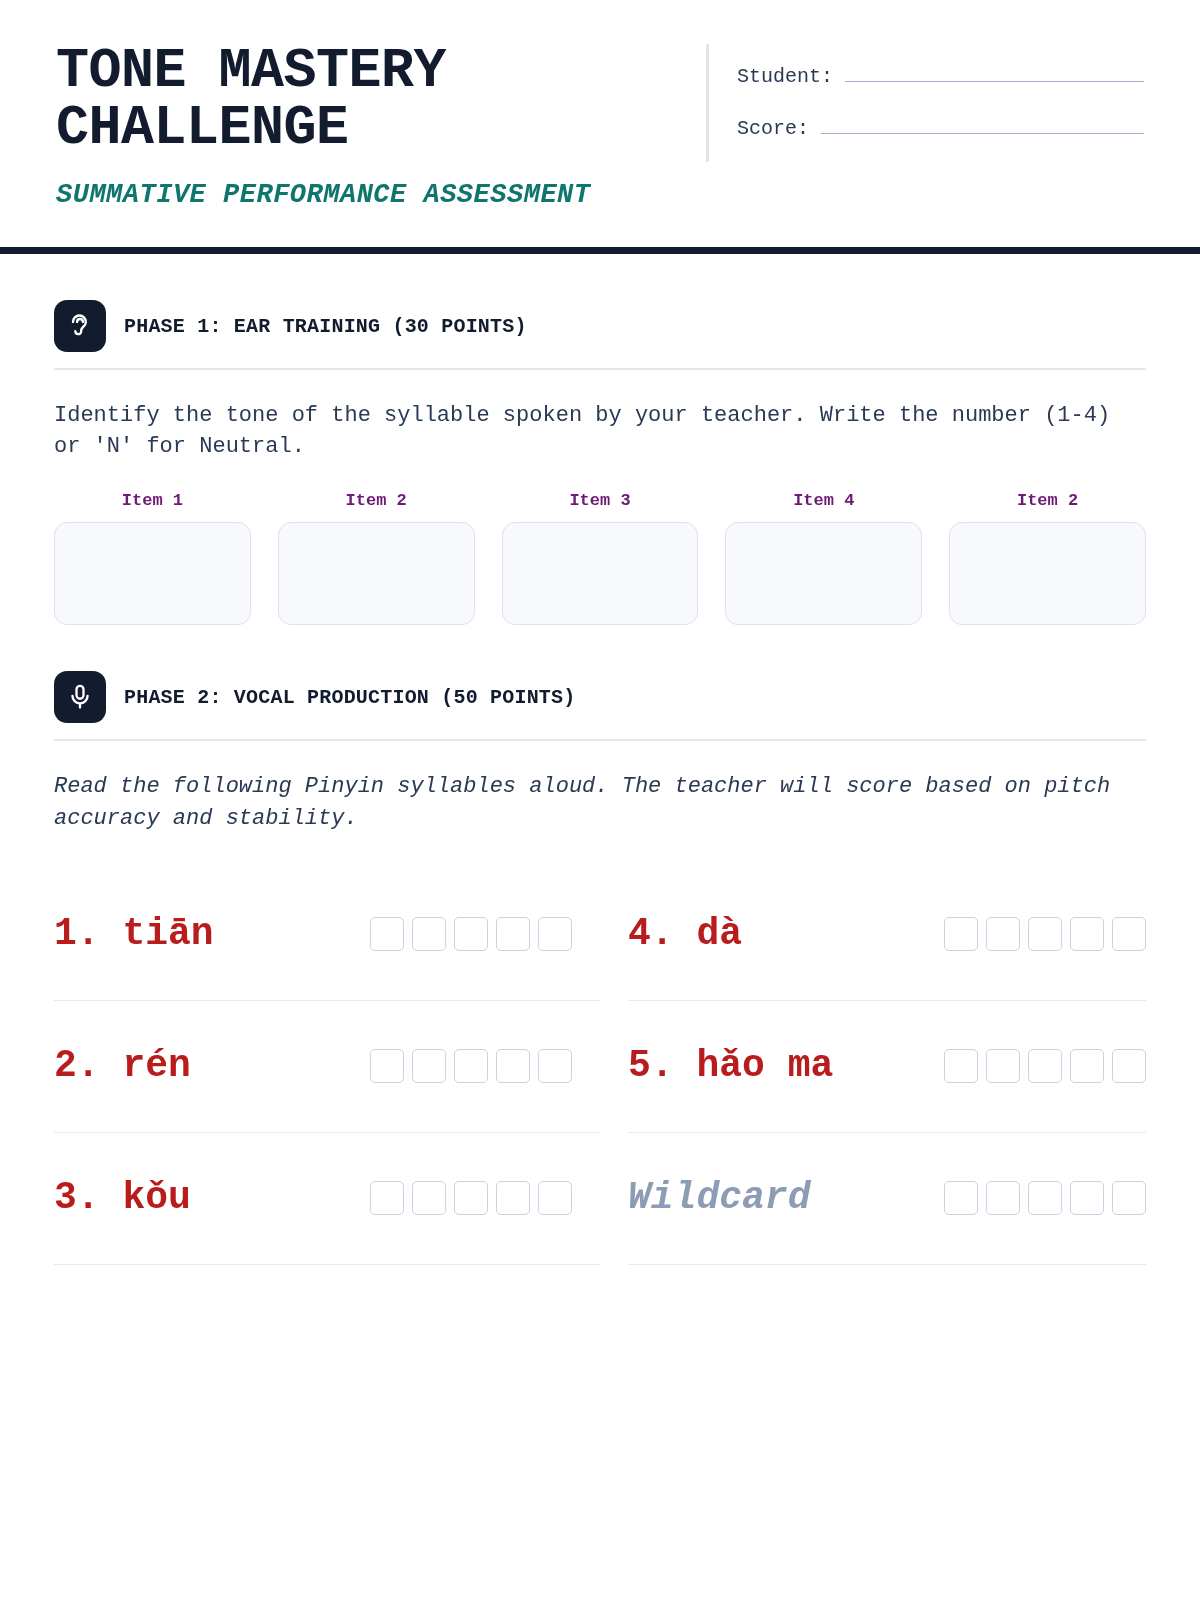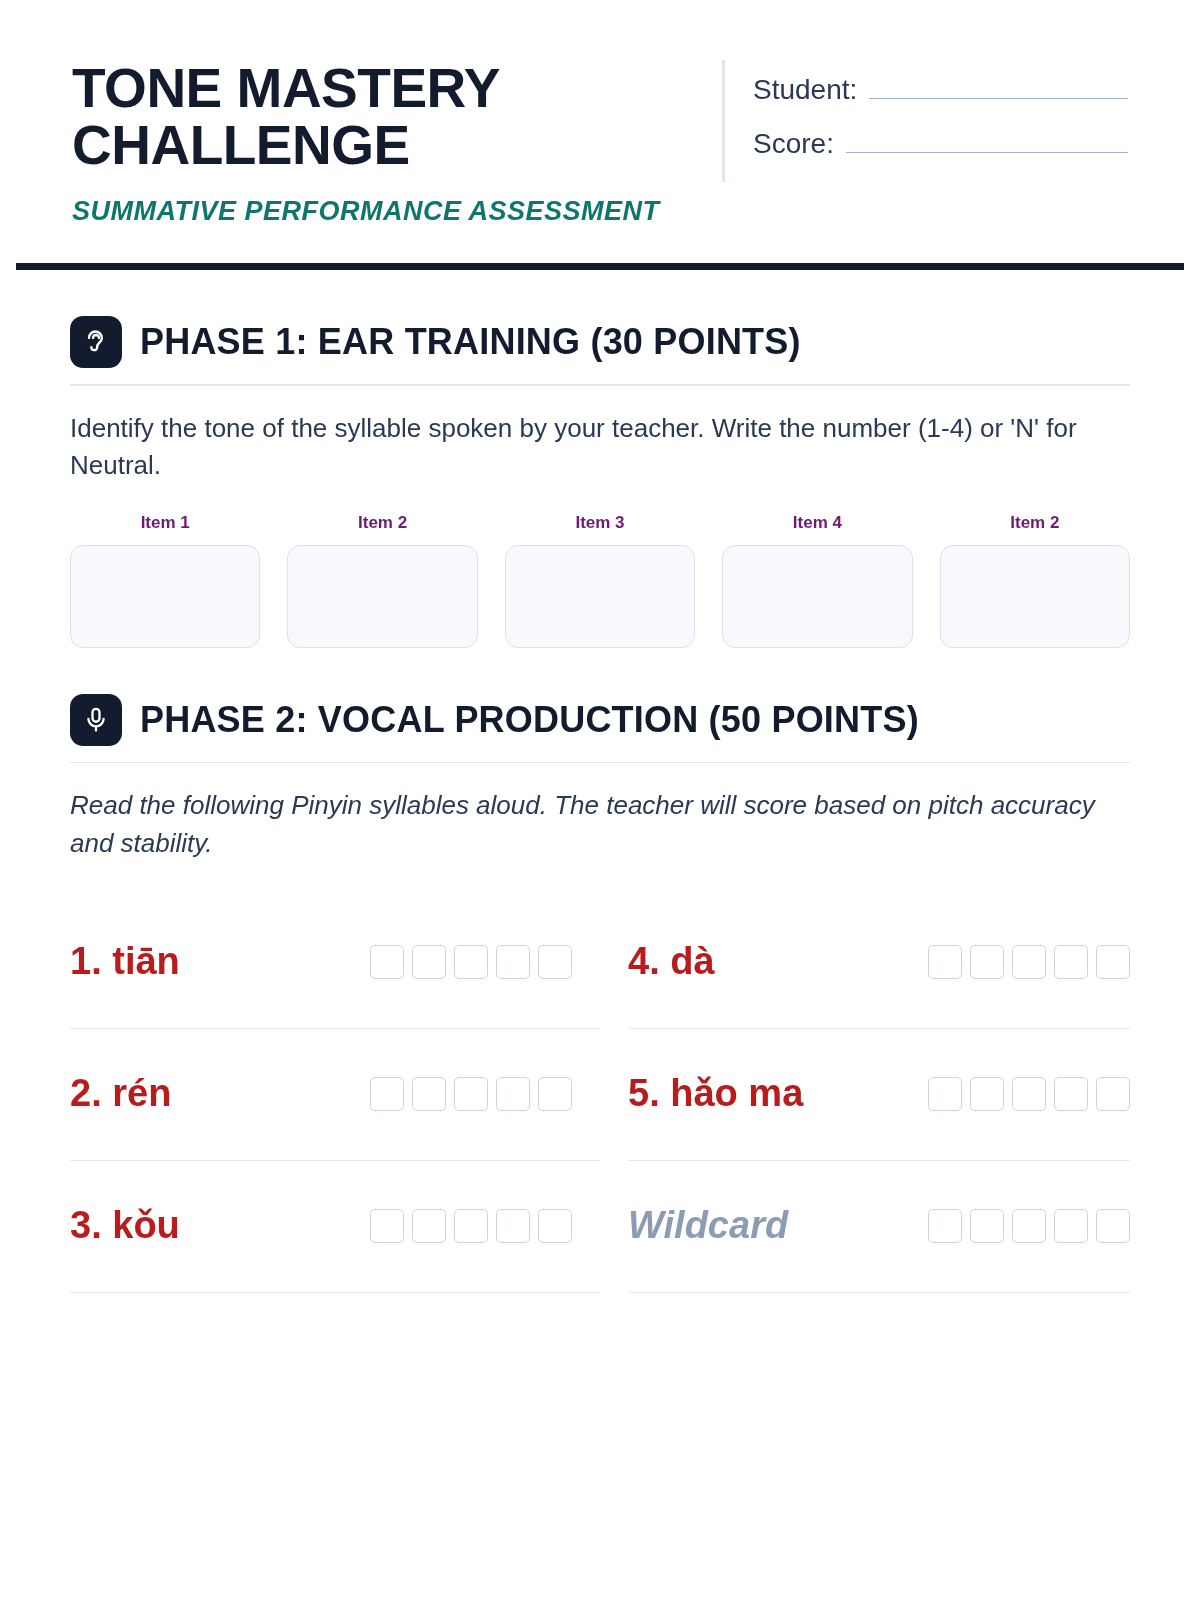--- a/index.html
+++ b/index.html
@@ -6,23 +6,24 @@
   html, body {
     margin: 0; padding: 0;
     width: 1200px;
     background: #ffffff;
     font-family: "Liberation Sans", sans-serif;
     color: #131c2e;
   }
   .page {
     width: 1200px;
     min-height: 1600px;
-    padding: 16px;
+    padding: 0;
     position: relative;
     overflow: hidden;
+    font-family: Liberation Mono, monospace;
   }
 
   
   .header {
     display: flex;
     align-items: flex-start;
     padding: 44px 56px 34px 56px;
   }
   .title-block { flex: 0 0 640px; }
   .main-title {
@@ -50,21 +51,21 @@
     border-left: 3px solid #dfe4ec;
     padding-top: 14px;
     flex: 1;
   }
   .meta-row {
     display: flex;
     align-items: baseline;
     margin-bottom: 22px;
   }
   .meta-label {
-    font-size: 28px;
+    font-size: 20px;
     color: #2a3954;
     font-weight: 400;
     white-space: nowrap;
   }
   .meta-line {
     flex: 1;
     margin-left: 12px;
     border-bottom: 1.6px solid #9fb0cb;
     height: 24px;
   }
@@ -85,35 +86,35 @@
   }
   .sec-icon {
     width: 52px; height: 52px;
     background: #131c2e;
     border-radius: 13px;
     display: flex; align-items: center; justify-content: center;
     flex: 0 0 52px;
   }
   .sec-icon svg { display: block; }
   .sec-title {
-    font-size: 36px;
+    font-size: 20px;
     font-weight: 800;
     letter-spacing: 0.2px;
     color: #131c2e;
     text-transform: uppercase;
   }
   .sec-underline {
     margin-top: 16px;
     height: 1.5px;
     background: #e2e7ef;
     width: 100%;
   }
   .instruction {
-    margin-top: 24px;
-    font-size: 26px;
+    margin-top: 30px;
+    font-size: 22px;
     color: #2a3954;
     line-height: 1.45;
   }
   .instruction.italic { font-style: italic; }
 
   
   .item-grid {
     display: flex;
     gap: 27px;
     margin-top: 28px;

